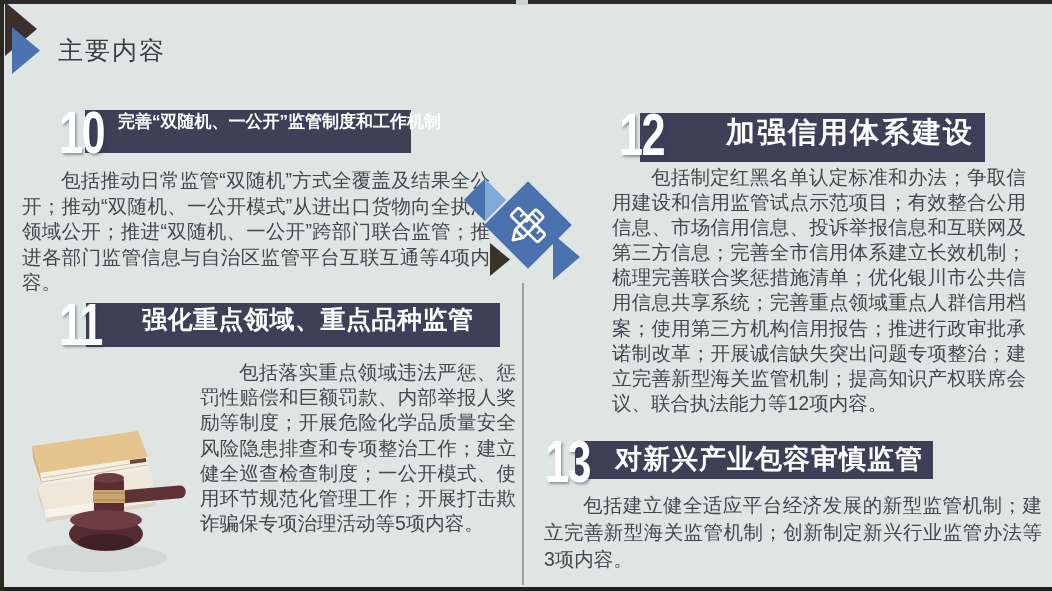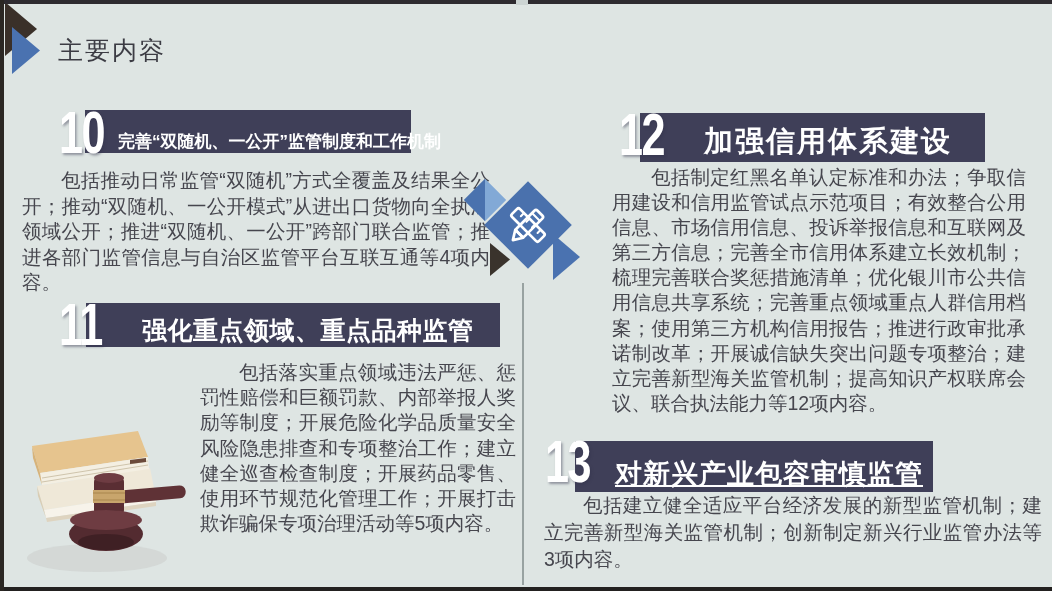--- a/index.html
+++ b/index.html
@@ -16,39 +16,39 @@
   
   .tri{position:absolute;}
   .tri-dark-hdr{left:5px;top:2px;width:32px;height:54px;background:#3a3029;
     clip-path:polygon(0 0,100% 50%,0 100%);z-index:2;}
   .tri-blue-hdr{left:12px;top:27px;width:28px;height:47px;background:#4a72b0;
     clip-path:polygon(0 0,100% 50%,0 100%);z-index:3;}
   .page-title{position:absolute;left:48px;top:24px;margin:10px;font-size:25px;font-weight:normal;
     letter-spacing:2px;color:#3c3c44;z-index:3;}
 
   
-  .sec-bar{position:absolute;background:#3f3f58;color:#fff;display:flex;align-items:flex-end;z-index:5;}
+  .sec-bar{position:absolute;background:#3f3f58;color:#fff;display:flex;align-items:flex-start;z-index:5;}
   .sec-title{font-weight:bold;white-space:nowrap;}
   .sec-num{position:absolute;color:#fff;font-weight:800;font-size:60px;line-height:50px;
     transform:scaleX(0.72);transform-origin:left top;z-index:6;
     text-shadow:2px 2px 3px rgba(50,50,75,.45);letter-spacing:-2px;}
 
   .bar-10{left:85px;top:110px;width:326px;height:43px;}
   .bar-10 .sec-title{padding-left:33px;font-size:17px;letter-spacing:0px;}
   .num-10{left:59px;top:108px;}
 
   .bar-11{left:86px;top:303px;width:388px;height:44px;padding-left:26px;}
   .bar-11 .sec-title{padding-left:30px;font-size:25px;letter-spacing:0.5px;}
   .num-11{left:59px;top:300px;}
 
   .bar-12{left:640px;top:113px;width:345px;height:49px;}
-  .bar-12 .sec-title{padding-left:64px;font-size:29px;letter-spacing:2px;font-family:Liberation Mono, monospace;}
+  .bar-12 .sec-title{padding-left:86px;font-size:29px;letter-spacing:2px;font-family:Liberation Mono, monospace;}
   .num-12{left:619px;top:110px;}
 
-  .bar-13{left:575px;top:441px;width:358px;height:51px;text-decoration:underline;}
+  .bar-13{left:575px;top:441px;width:358px;height:38px;}
   .bar-13 .sec-title{padding-left:40px;font-size:27px;letter-spacing:1px;}
   .num-13{left:545px;top:437px;}
 
   
   .sec-body{position:absolute;margin:0;color:#46464e;text-align:justify;
     text-indent:2em;z-index:4;}
   .body-10{left:22px;top:168px;width:468px;font-size:19.5px;line-height:25.5px;}
   .body-11{left:200px;top:360px;width:316px;font-size:19.5px;line-height:25.2px;}
   .body-12{left:612px;top:165px;width:414px;font-size:19.5px;line-height:25.1px;}
   .body-13{left:544px;top:492px;width:498px;font-size:19.5px;line-height:27px;}
@@ -90,21 +90,21 @@
   <div class="sec-bar bar-10">
     <span class="sec-title">完善“双随机、一公开”监管制度和工作机制</span>
   </div>
   <span class="sec-num num-10">10</span>
   <p class="sec-body body-10">包括推动日常监管“双随机”方式全覆盖及结果全公开；推动“双随机、一公开模式”从进出口货物向全执法领域公开；推进“双随机、一公开”跨部门联合监管；推进各部门监管信息与自治区监管平台互联互通等4项内容。</p>
 
   <div class="sec-bar bar-11">
     <span class="sec-title">强化重点领域、重点品种监管</span>
   </div>
   <span class="sec-num num-11">11</span>
-  <p class="sec-body body-11">包括落实重点领域违法严惩、惩罚性赔偿和巨额罚款、内部举报人奖励等制度；开展危险化学品质量安全风险隐患排查和专项整治工作；建立健全巡查检查制度；开展药品零售、使用环节规范化管理工作；开展打击欺诈骗保专项治理活动等5项内容。</p>
+  <p class="sec-body body-11">包括落实重点领域违法严惩、惩罚性赔偿和巨额罚款、内部举报人奖励等制度；开展危险化学品质量安全风险隐患排查和专项整治工作；建立健全巡查检查制度；一公开模式、使用环节规范化管理工作；开展打击欺诈骗保专项治理活动等5项内容。</p>
 
   <div class="sec-bar bar-12">
     <span class="sec-title">加强信用体系建设</span>
   </div>
   <span class="sec-num num-12">12</span>
   <p class="sec-body body-12">包括制定红黑名单认定标准和办法；争取信用建设和信用监管试点示范项目；有效整合公用信息、市场信用信息、投诉举报信息和互联网及第三方信息；完善全市信用体系建立长效机制；梳理完善联合奖惩措施清单；优化银川市公共信用信息共享系统；完善重点领域重点人群信用档案；使用第三方机构信用报告；推进行政审批承诺制改革；开展诚信缺失突出问题专项整治；建立完善新型海关监管机制；提高知识产权联席会议、联合执法能力等12项内容。</p>
 
   <div class="sec-bar bar-13">
     <span class="sec-title">对新兴产业包容审慎监管</span>
   </div>

